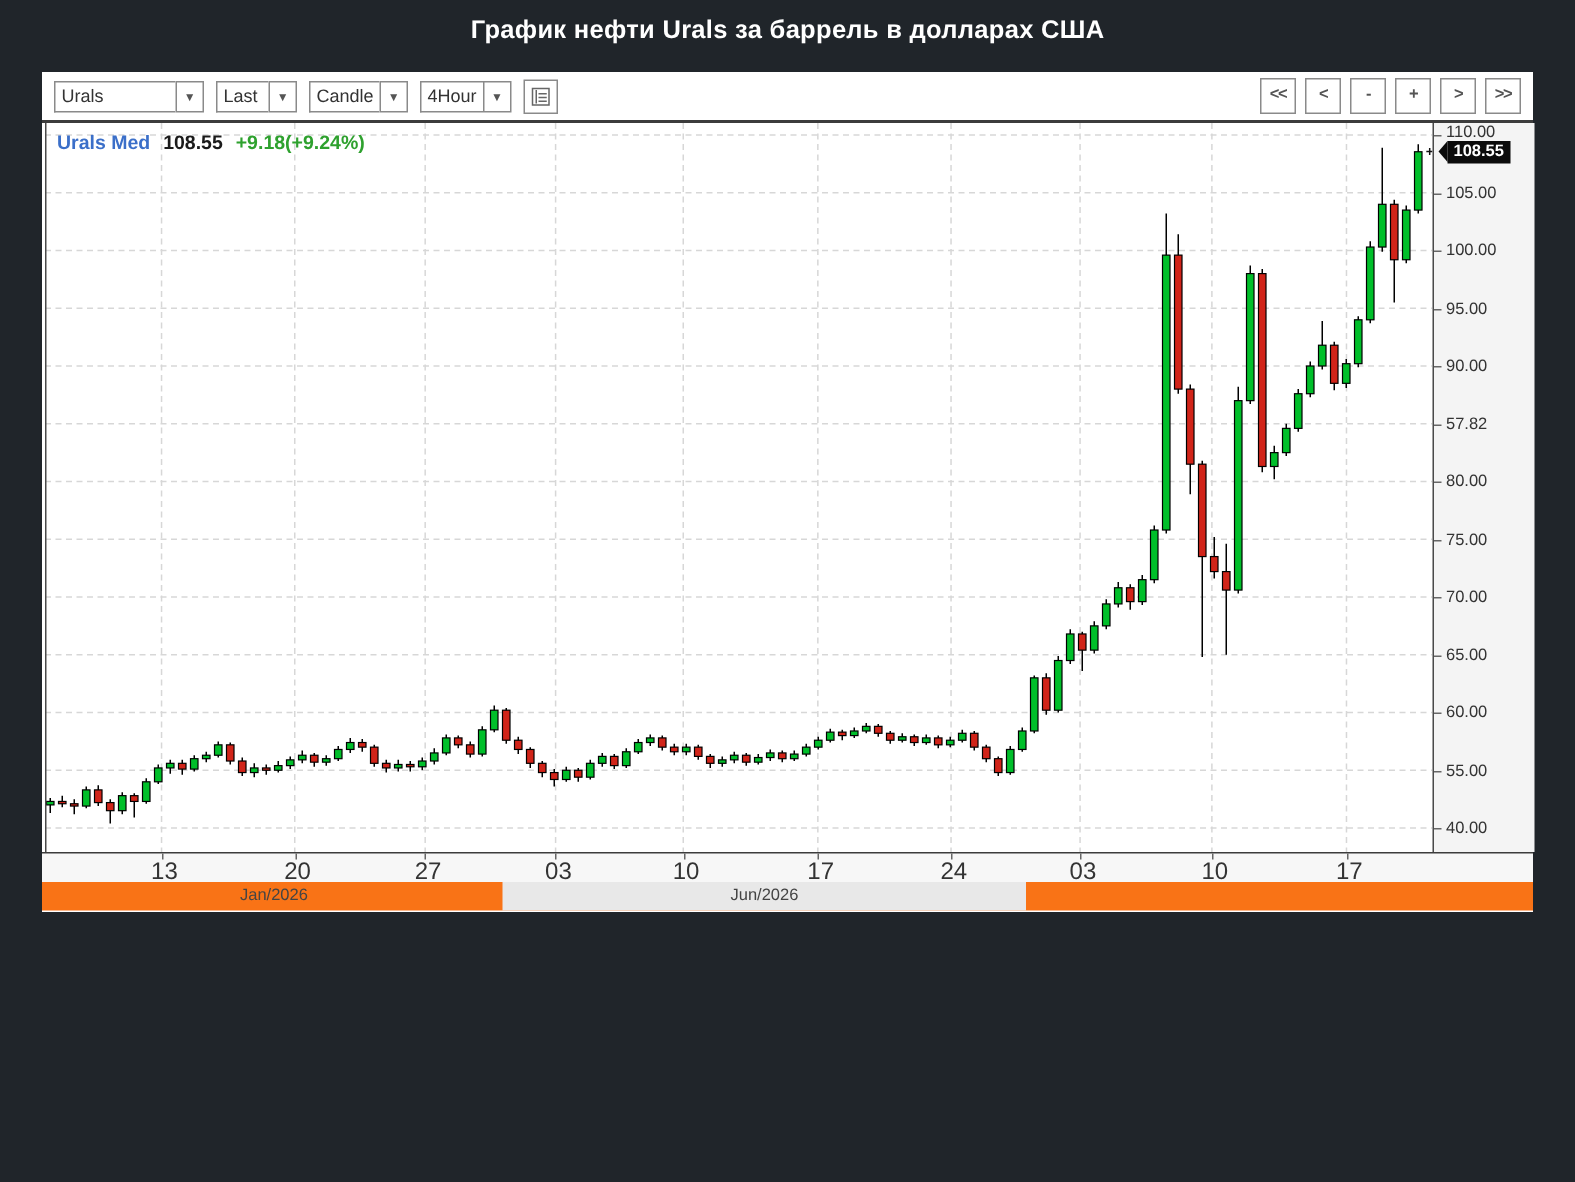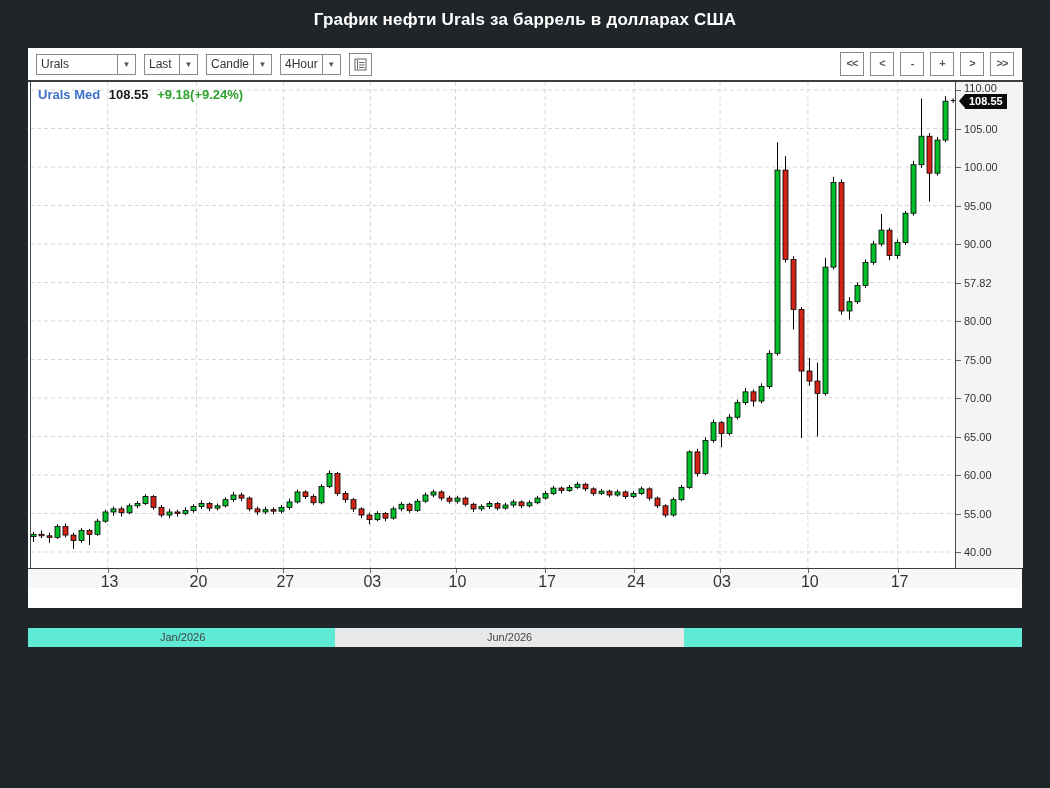--- a/index.html
+++ b/index.html
@@ -73,21 +73,21 @@
     border-top:7.5px solid transparent;border-bottom:7.5px solid transparent;
     border-right:6px solid #0b0b0b;
   }
   
   .date-strip{
     position:relative;width:994px;height:20px;background:#f7f7f7;
     border-top:1px solid #3c3c3c;box-sizing:border-box;
   }
   .date-label{position:absolute;top:4px;font-size:16px;color:#333;}
   .date-tick{position:absolute;top:0;width:1px;height:4px;background:#666;}
-  .month-strip{position:relative;width:994px;height:19px;background:#5eead4;margin-top:40px;}
+  .month-strip{position:relative;width:994px;height:19px;background:#f97316;}
   .month-band{position:absolute;top:0;height:19px;}
   .month-band.alt{background:#e8e8e8;}
   .month-band .month-label{
     display:block;text-align:center;font-size:11px;color:#444;line-height:19px;
   }
   
   .futures{margin:16px 28px 0 28px;}
   .futures-title{
     color:#ffffff;font-size:14px;font-weight:bold;text-align:center;
     margin-bottom:9px;

